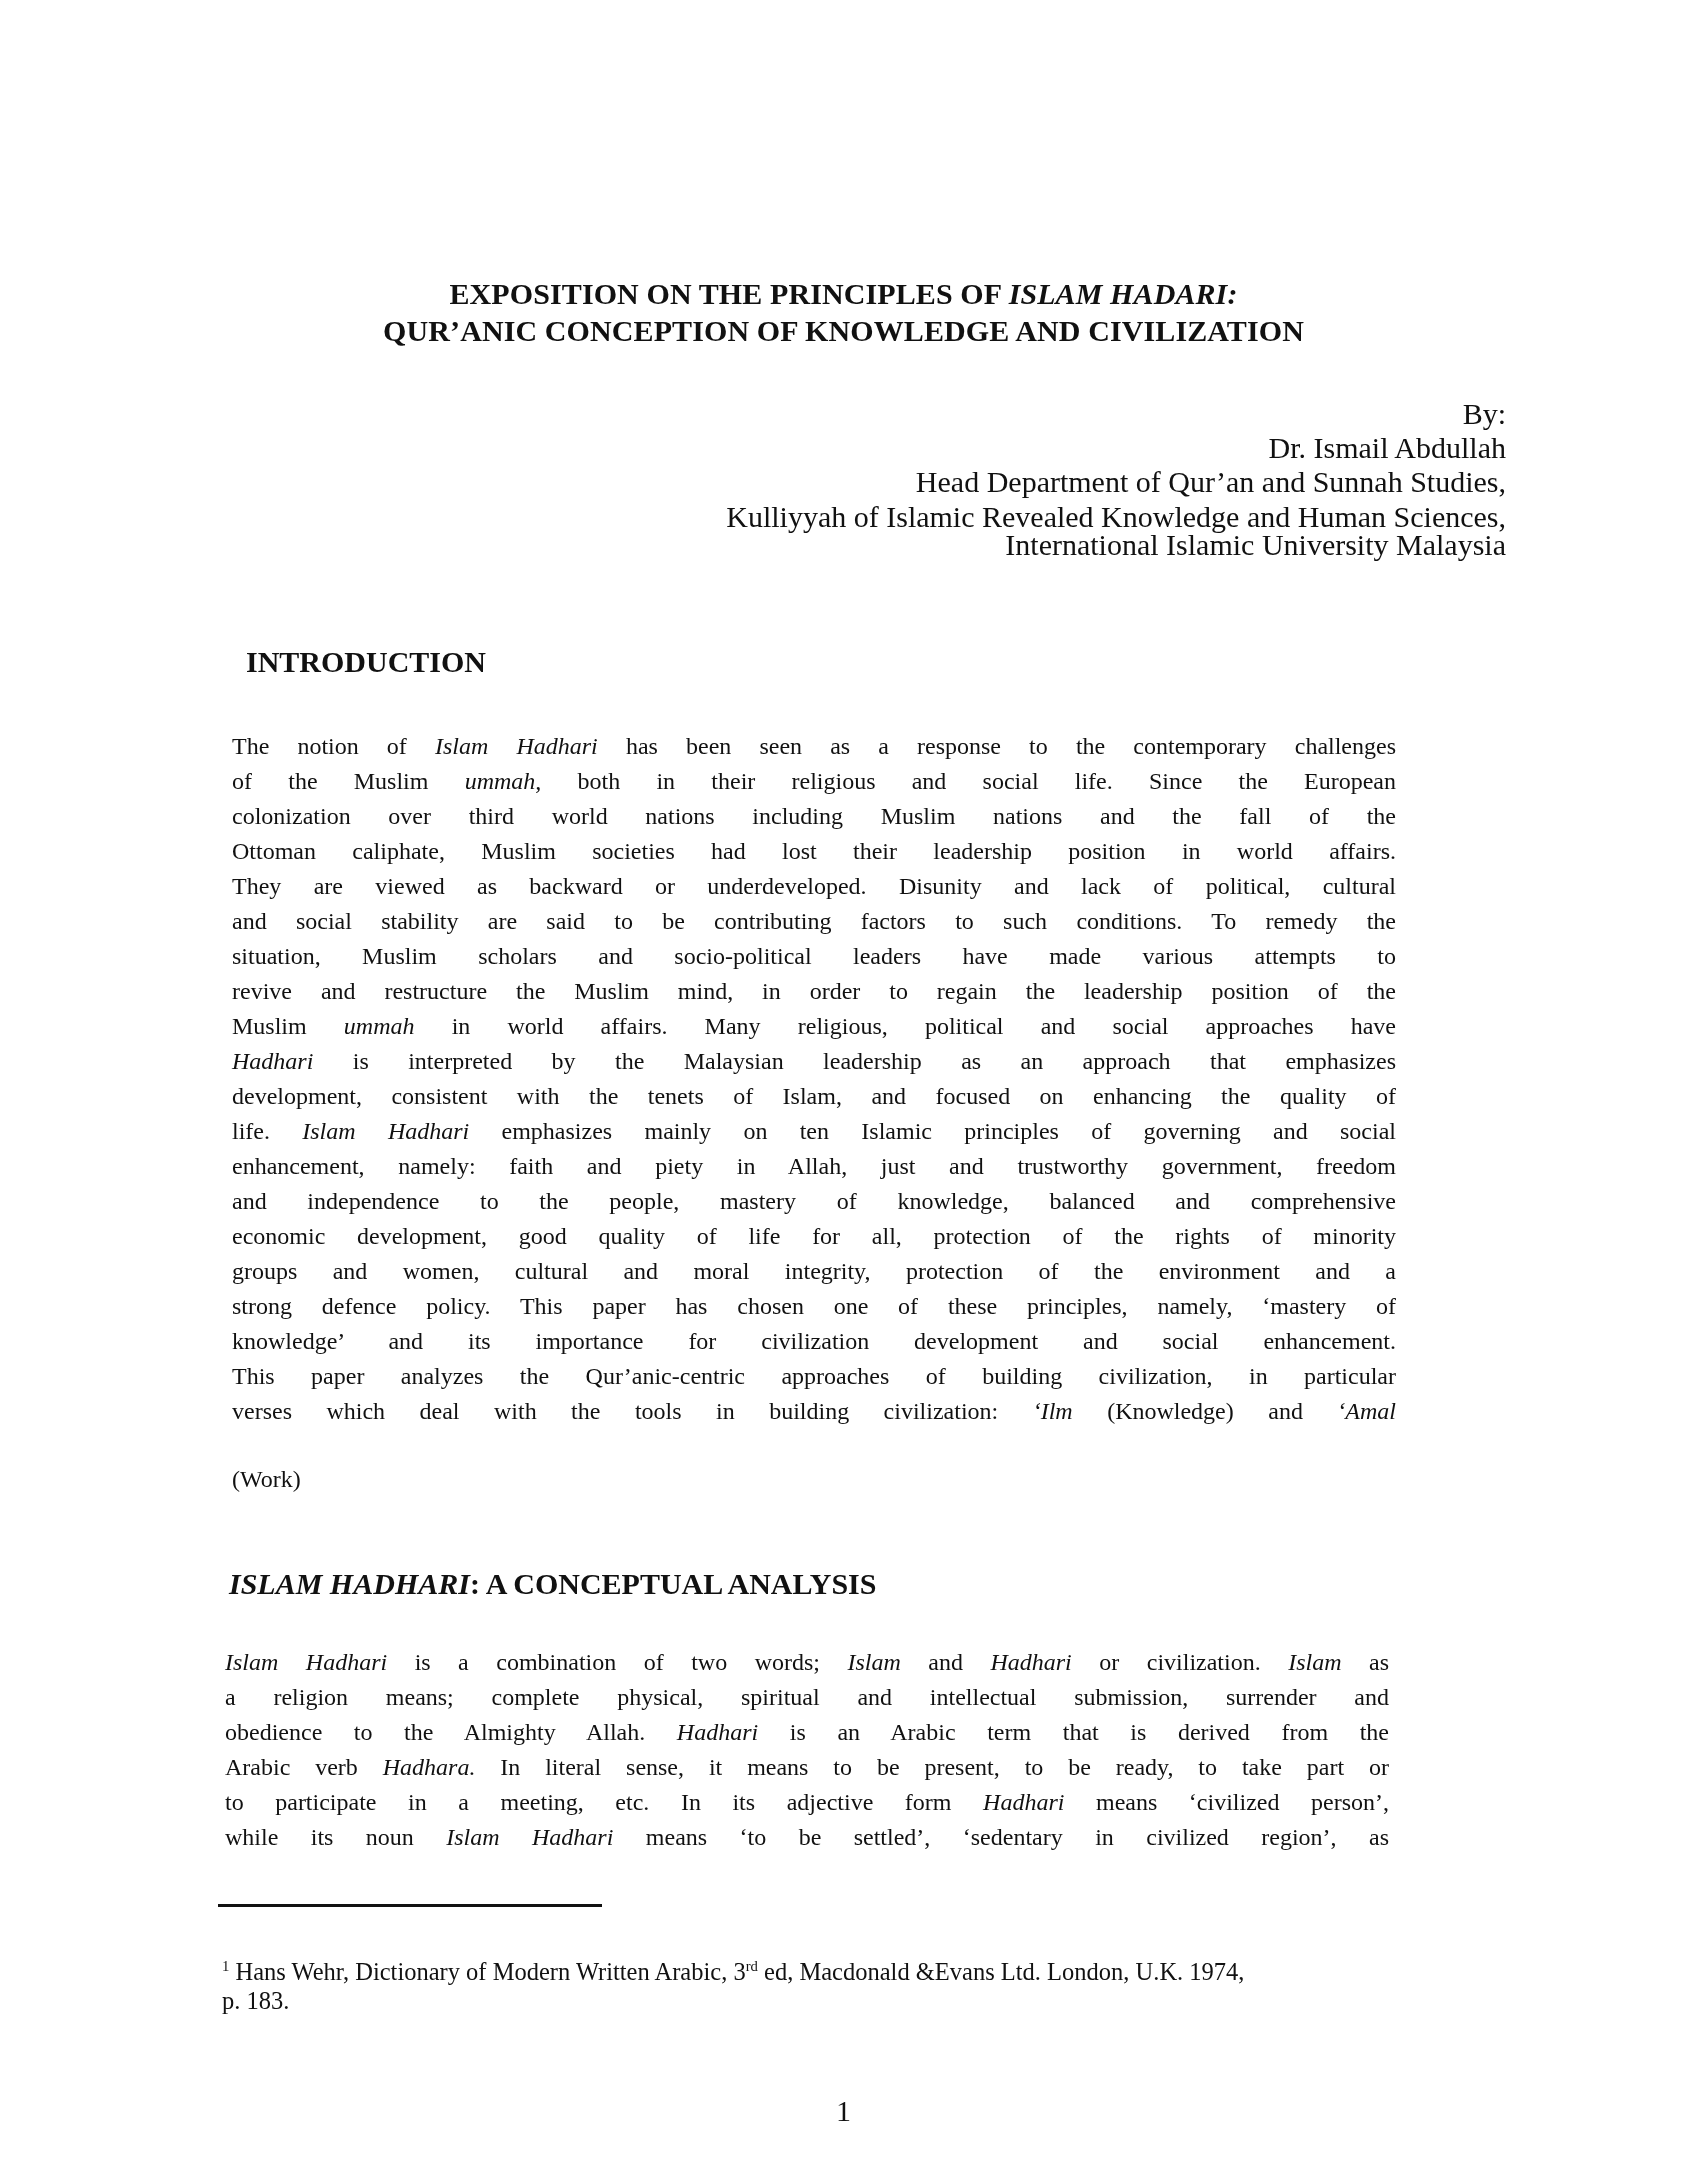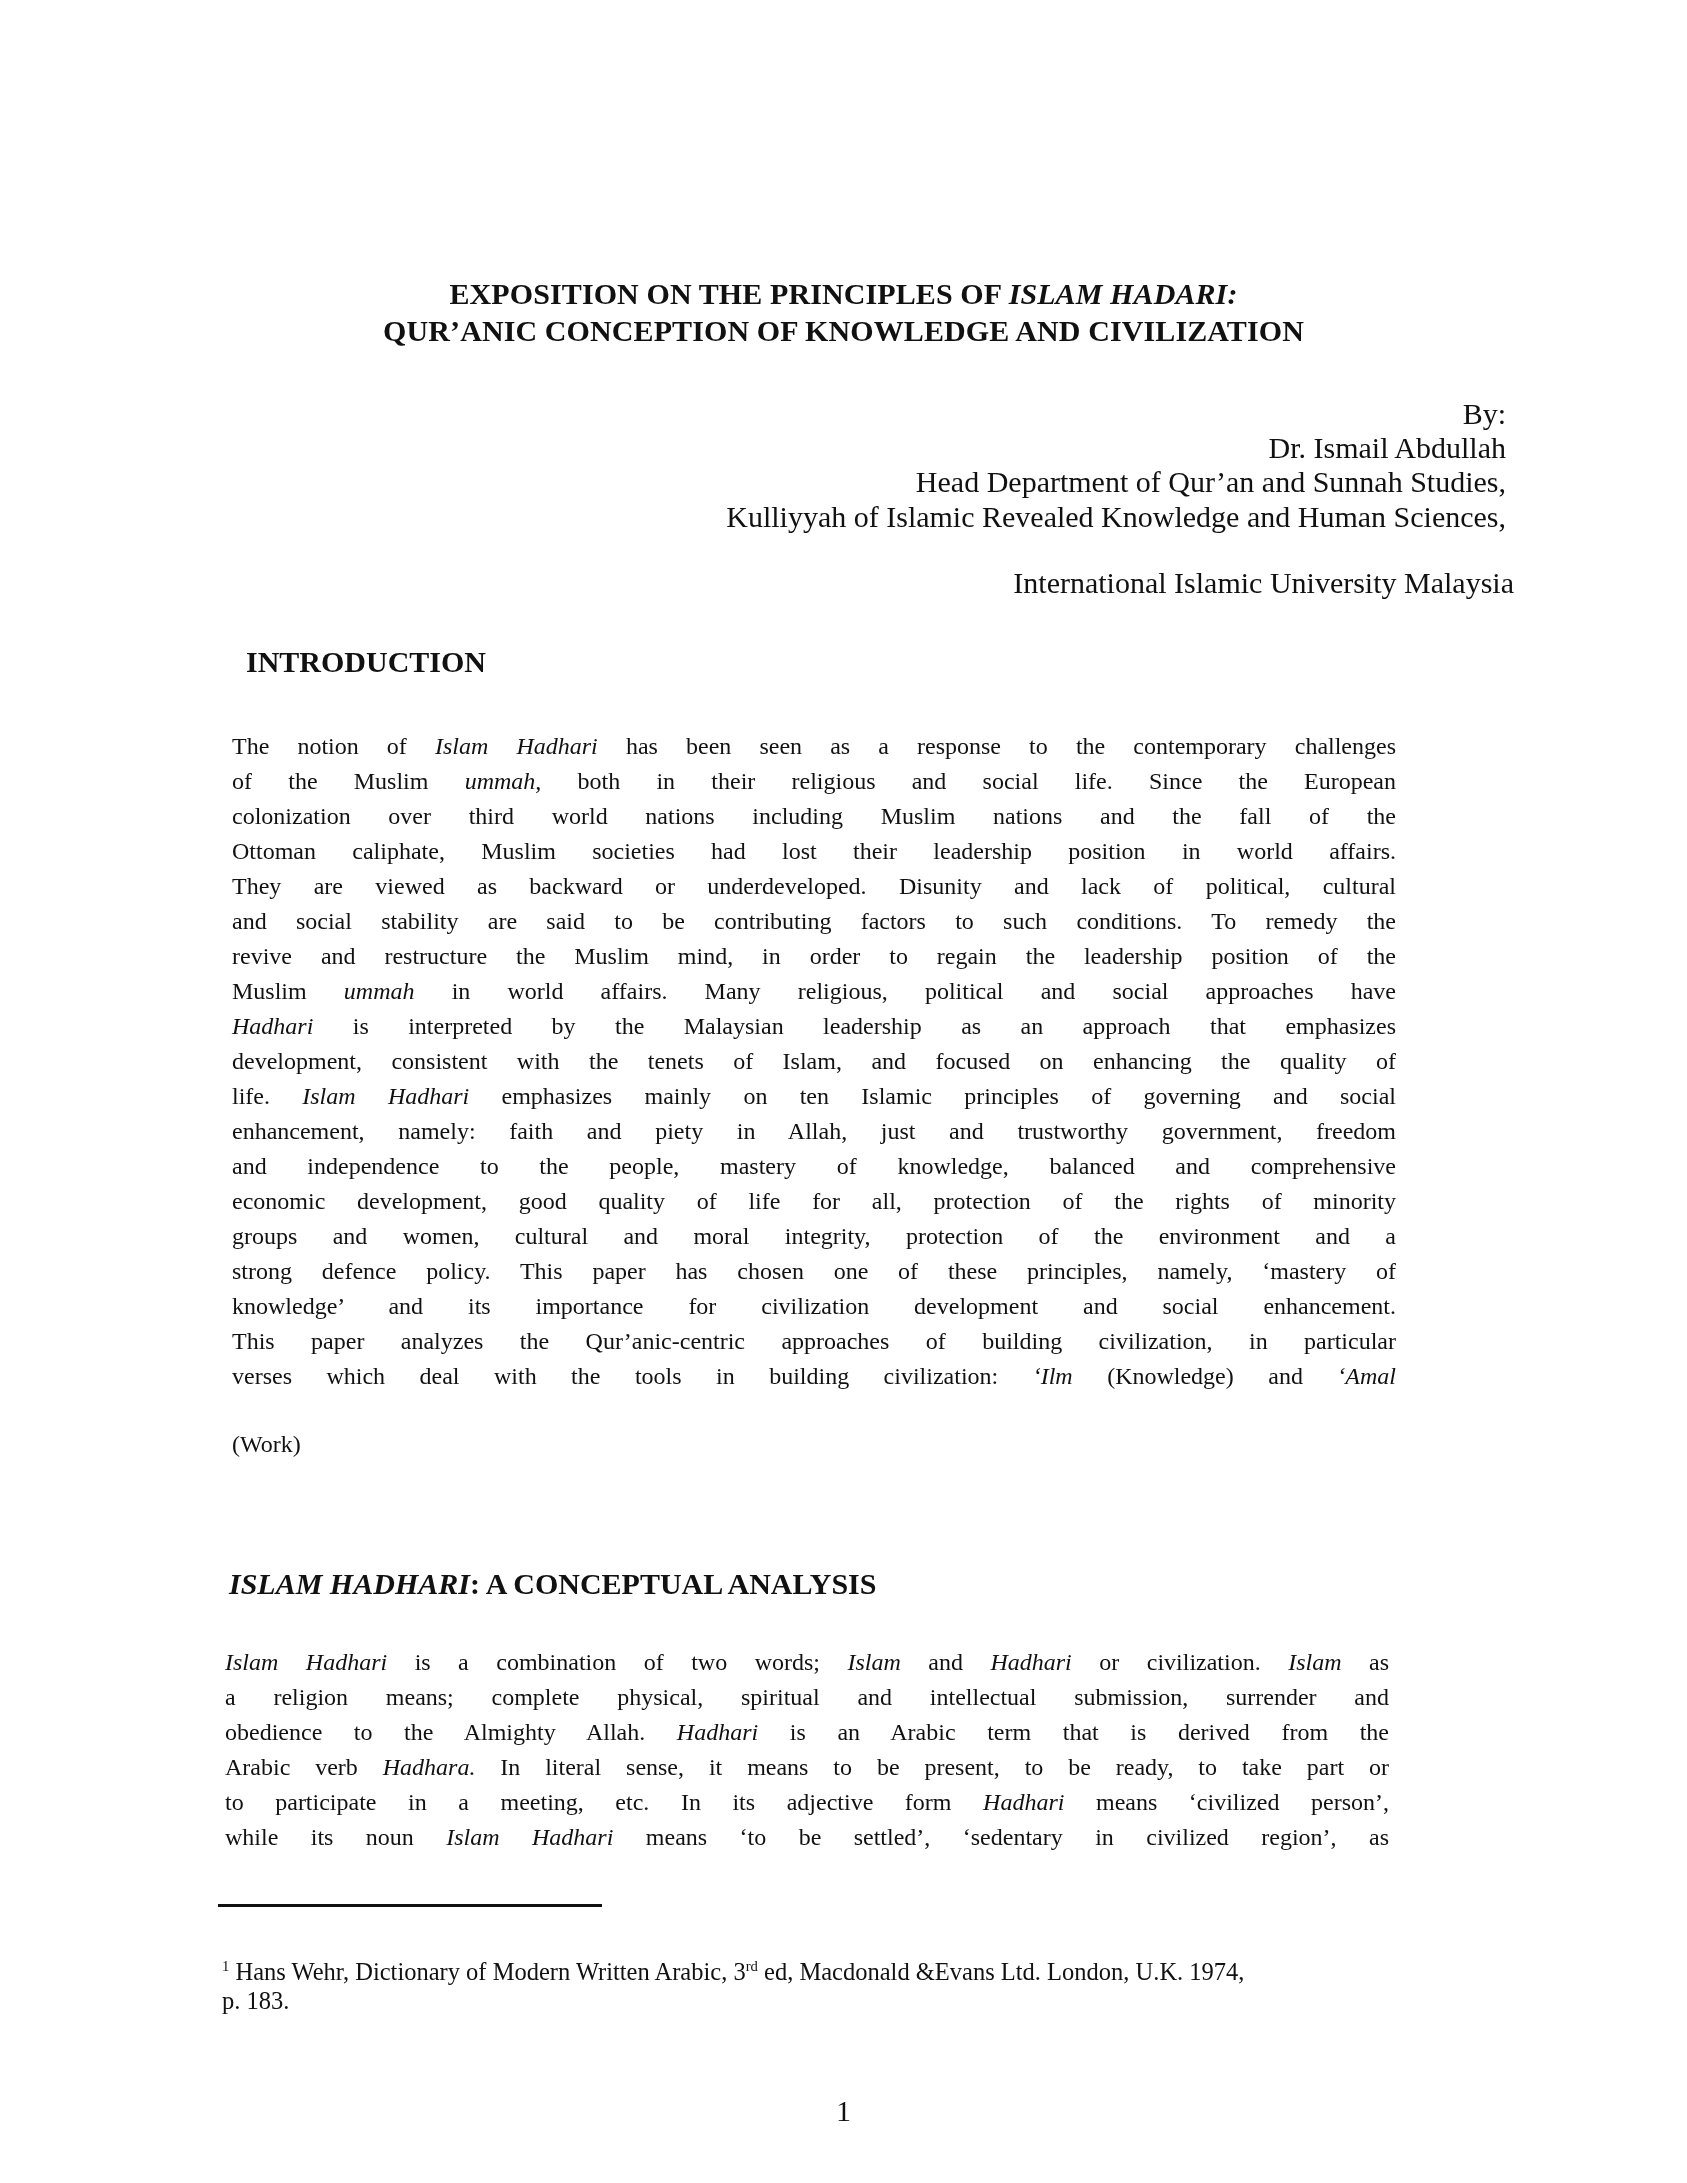--- a/index.html
+++ b/index.html
@@ -23,31 +23,32 @@
 
 <div class="page">
 
   <div class="title" style="top:277px;"><span>EXPOSITION ON THE PRINCIPLES OF </span><i>ISLAM HADARI:</i></div>
   <div class="title" style="top:314px;">QUR’ANIC CONCEPTION OF KNOWLEDGE AND CIVILIZATION</div>
 
   <div class="byline" style="top:397px;">By:</div>
   <div class="byline" style="top:431px;">Dr. Ismail Abdullah</div>
   <div class="byline" style="top:465px;">Head Department of Qur’an and Sunnah Studies,</div>
   <div class="byline" style="top:500px;">Kulliyyah of Islamic Revealed Knowledge and Human Sciences,</div>
-  <div class="byline" style="top:566px;padding-left:8px;">International Islamic University Malaysia</div>
+  <div class="byline" style="top:528px;">International Islamic University Malaysia</div>
 
   <div class="heading" style="left:246px; top:645px;">INTRODUCTION</div>
 
   <div class="para" id="para-0" style="left:232px; top:729px;">
       <span class="line"><span>The notion of </span><i>Islam Hadhari</i><span> has been seen as a response to the contemporary challenges</span></span>
       <span class="line"><span>of the Muslim </span><i>ummah,</i><span> both in their religious and social life. Since the European</span></span>
       <span class="line"><span>colonization over third world nations including Muslim nations and the fall of the</span></span>
       <span class="line"><span>Ottoman caliphate, Muslim societies had lost their leadership position in world affairs.</span></span>
       <span class="line"><span>They are viewed as backward or underdeveloped. Disunity and lack of political, cultural</span></span>
       <span class="line"><span>and social stability are said to be contributing factors to such conditions. To remedy the</span></span>
+      <span class="line"><span>situation, Muslim scholars and socio-political leaders have made various attempts to</span></span>
       <span class="line"><span>revive and restructure the Muslim mind, in order to regain the leadership position of the</span></span>
       <span class="line"><span>Muslim </span><i>ummah</i><span> in world affairs. Many religious, political and social approaches have</span></span>
       <span class="line"><i>Hadhari</i><span> is interpreted by the Malaysian leadership as an approach that emphasizes</span></span>
       <span class="line"><span>development, consistent with the tenets of Islam, and focused on enhancing the quality of</span></span>
       <span class="line"><span>life. </span><i>Islam Hadhari</i><span> emphasizes mainly on ten Islamic principles of governing and social</span></span>
       <span class="line"><span>enhancement, namely: faith and piety in Allah, just and trustworthy government, freedom</span></span>
       <span class="line"><span>and independence to the people, mastery of knowledge, balanced and comprehensive</span></span>
       <span class="line"><span>economic development, good quality of life for all, protection of the rights of minority</span></span>
       <span class="line"><span>groups and women, cultural and moral integrity, protection of the environment and a</span></span>
       <span class="line"><span>strong defence policy. This paper has chosen one of these principles, namely, ‘mastery of</span></span>

